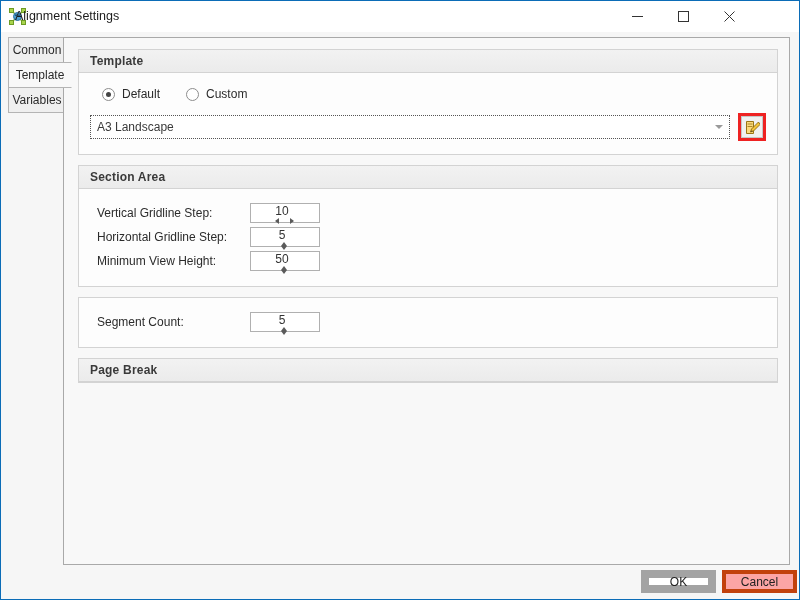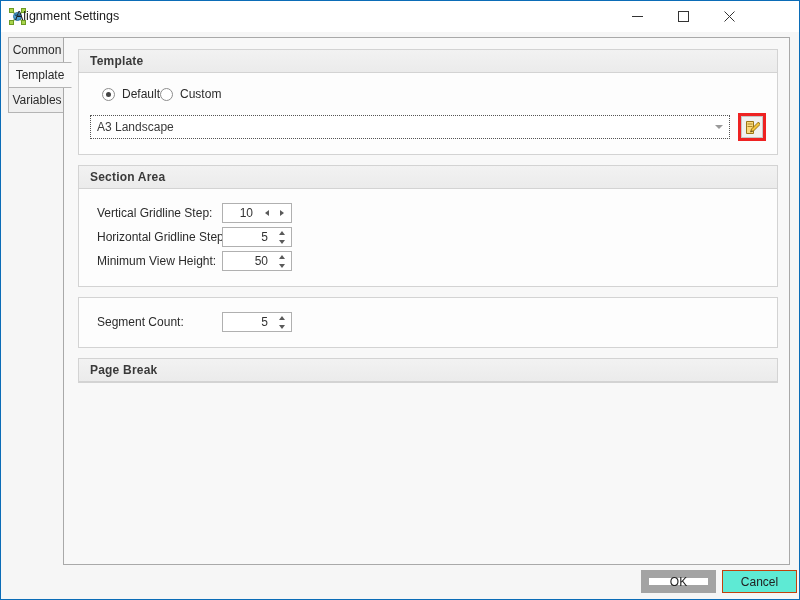--- a/index.html
+++ b/index.html
@@ -126,20 +126,21 @@
   }
   .group-body {
     position: relative;
     padding: 12px 11px 13px 11px;
   }
 
   
   .radio-row {
     display: flex;
     align-items: center;
+    gap: 26px;
     margin: 2px 0 12px 12px;
   }
   .radio {
     display: flex;
     align-items: center;
     gap: 7px;
     cursor: default;
   }
   .radio-mark {
     width: 13px; height: 13px;
@@ -217,37 +218,39 @@
     justify-content: center;
     cursor: default;
   }
 
   
   .field-row {
     display: flex;
     align-items: center;
     height: 24px;
     margin-left: 7px;
+    gap: 28px;
   }
   .field-label {
     width: 125px;
     font-size: 12px;
     color: #2b2b2b;
     white-space: nowrap;
   }
   .spin {
     position: relative;
     box-sizing: border-box;
     width: 70px;
     height: 20px;
     background: #ffffff;
     border: 1px solid #b0b0b0;
     display: flex;
     align-items: center;
     cursor: text;
+    flex-direction: column;
   }
   .spin-value {
     flex: 1;
     text-align: right;
     padding-right: 6px;
     font-size: 12px;
     color: #333333;
   }
   .spin-btns-v {
     width: 15px;
@@ -309,22 +312,22 @@
     height: 33px;
     background: #f6f6f6;
   }
   .btn {
     position: absolute;
     top: 5px;
     box-sizing: border-box;
     width: 75px; height: 23px;
     font-size: 12px;
     color: #222222;
-    background: #5eead4;
-    border: 1px solid #c2410c;
+    background: #fca5a5;
+    border: 4px solid #c2410c;
     display: flex;
     align-items: center;
     justify-content: center;
     cursor: default;
   }
   .btn-ok {
     right: 82px;
     background: #ffffff;
     border: 8px solid #a3a3a3;
   }

